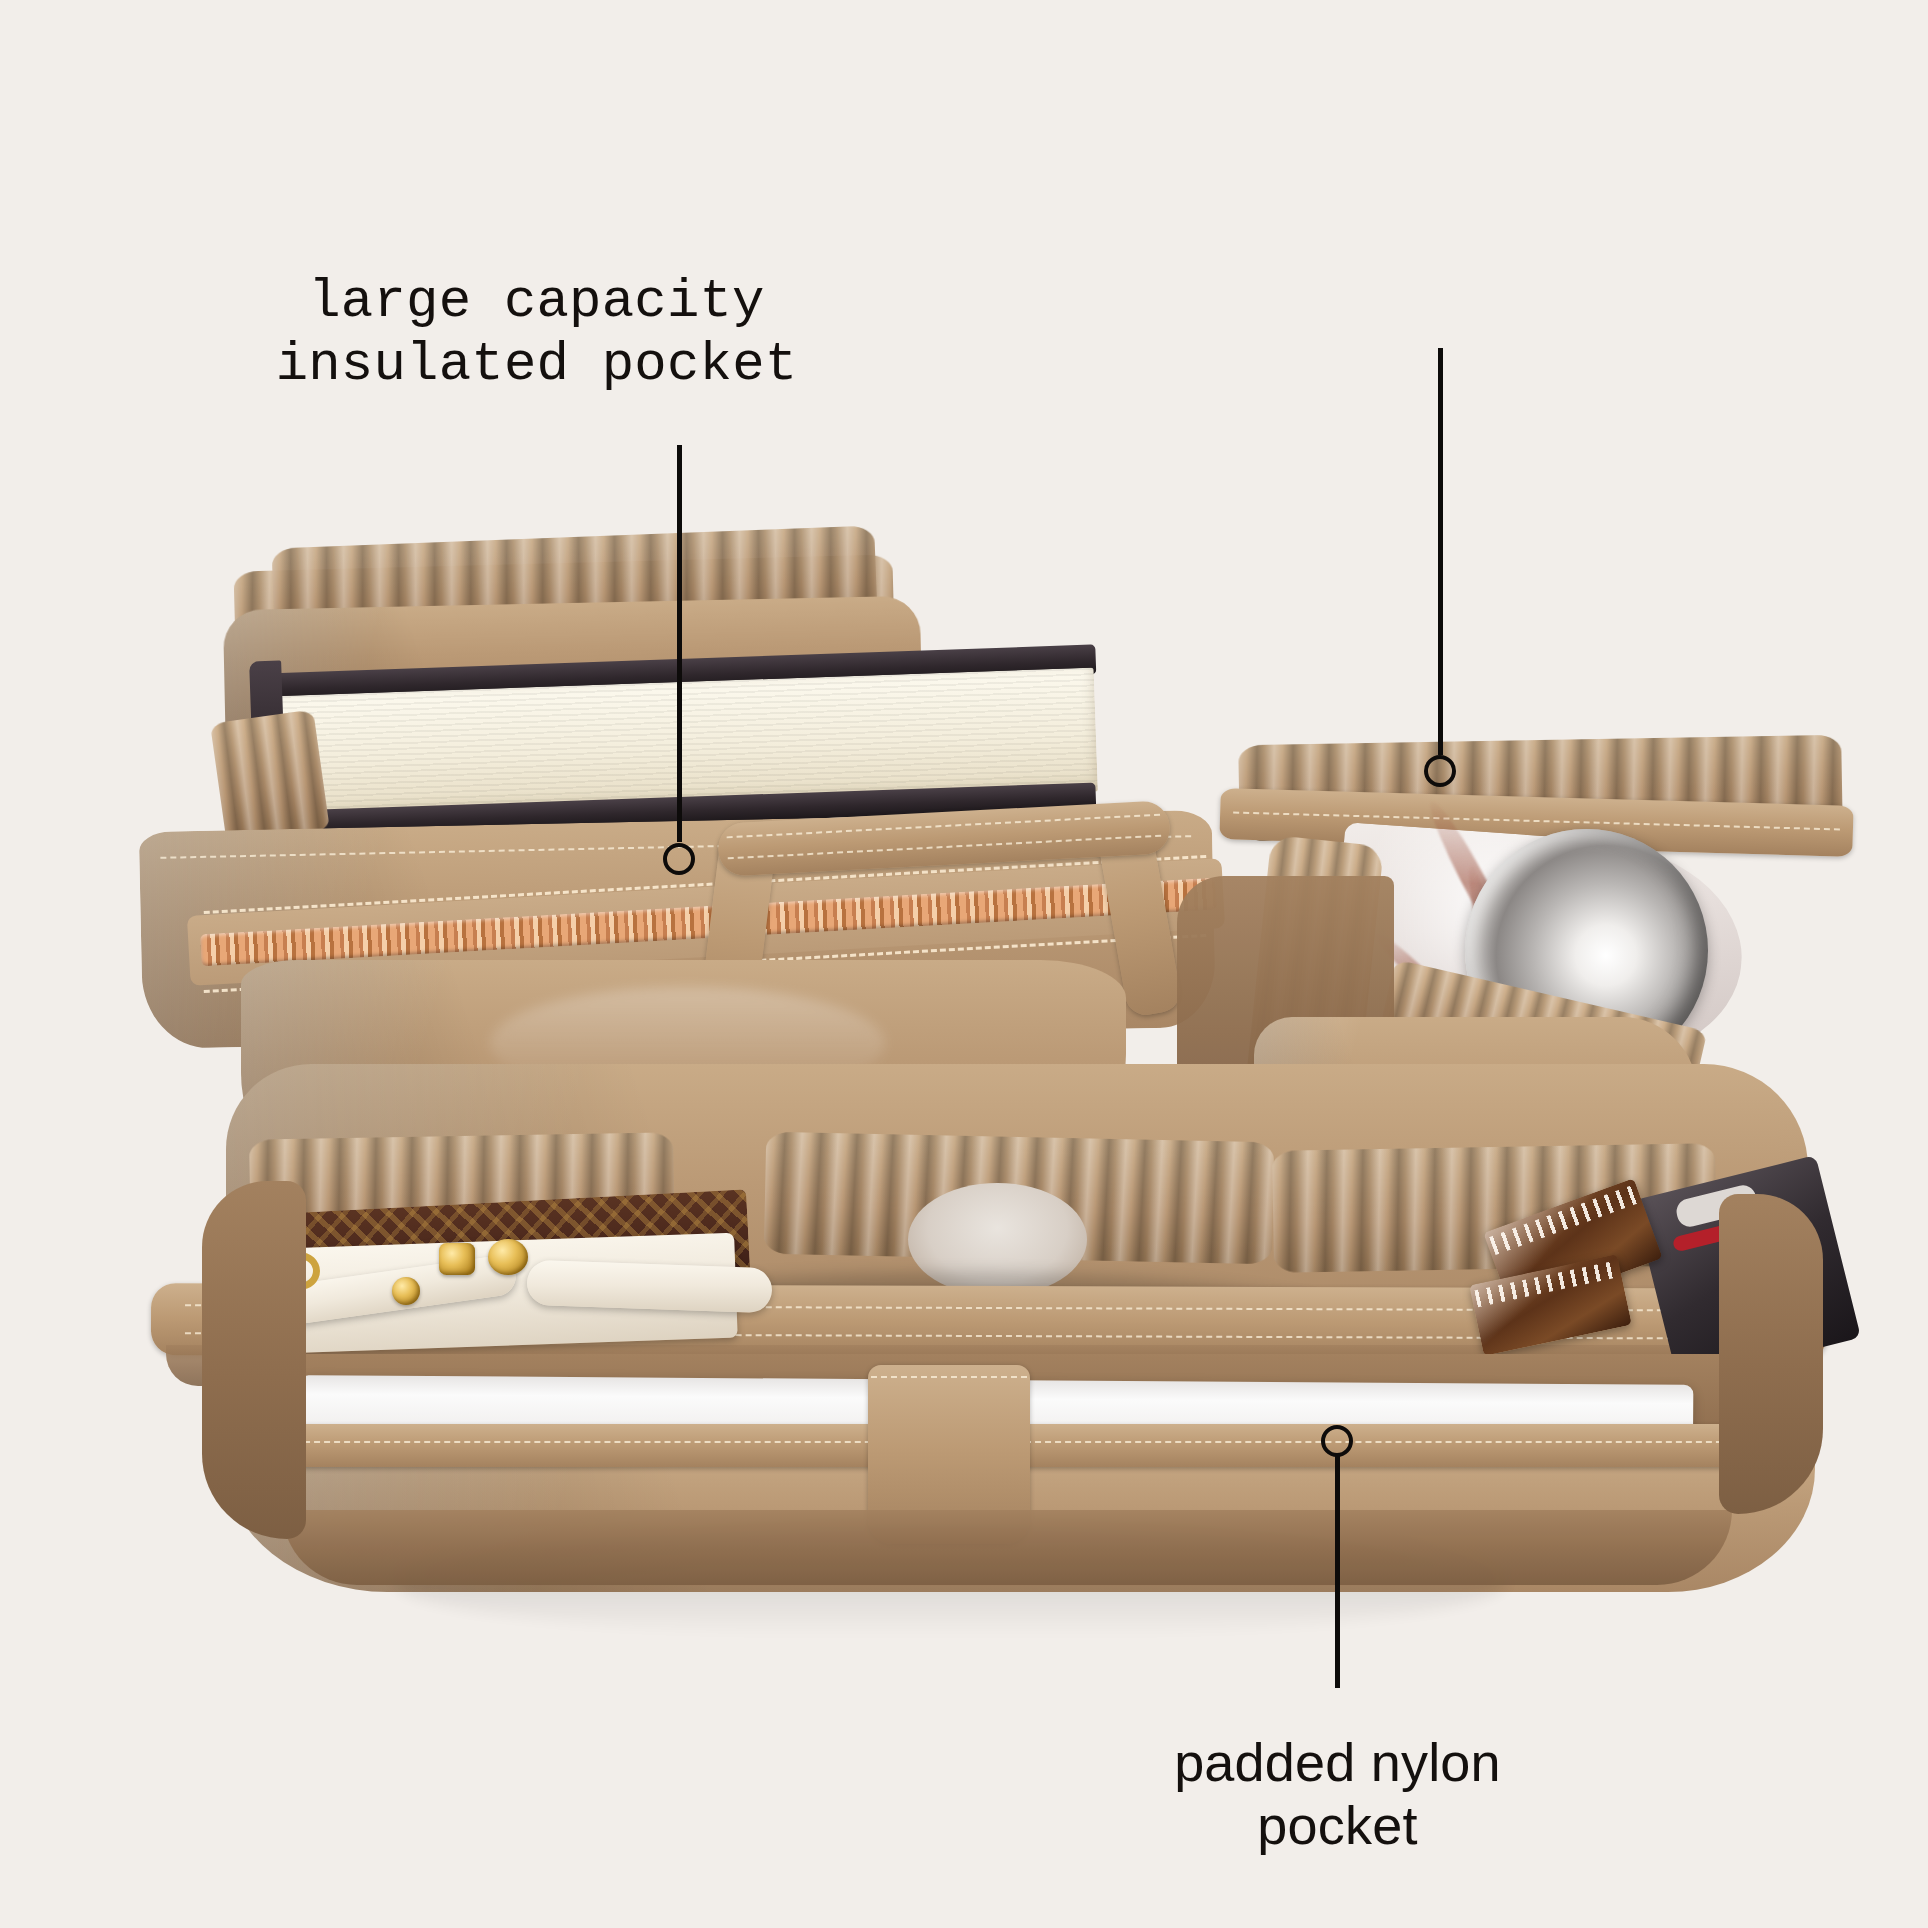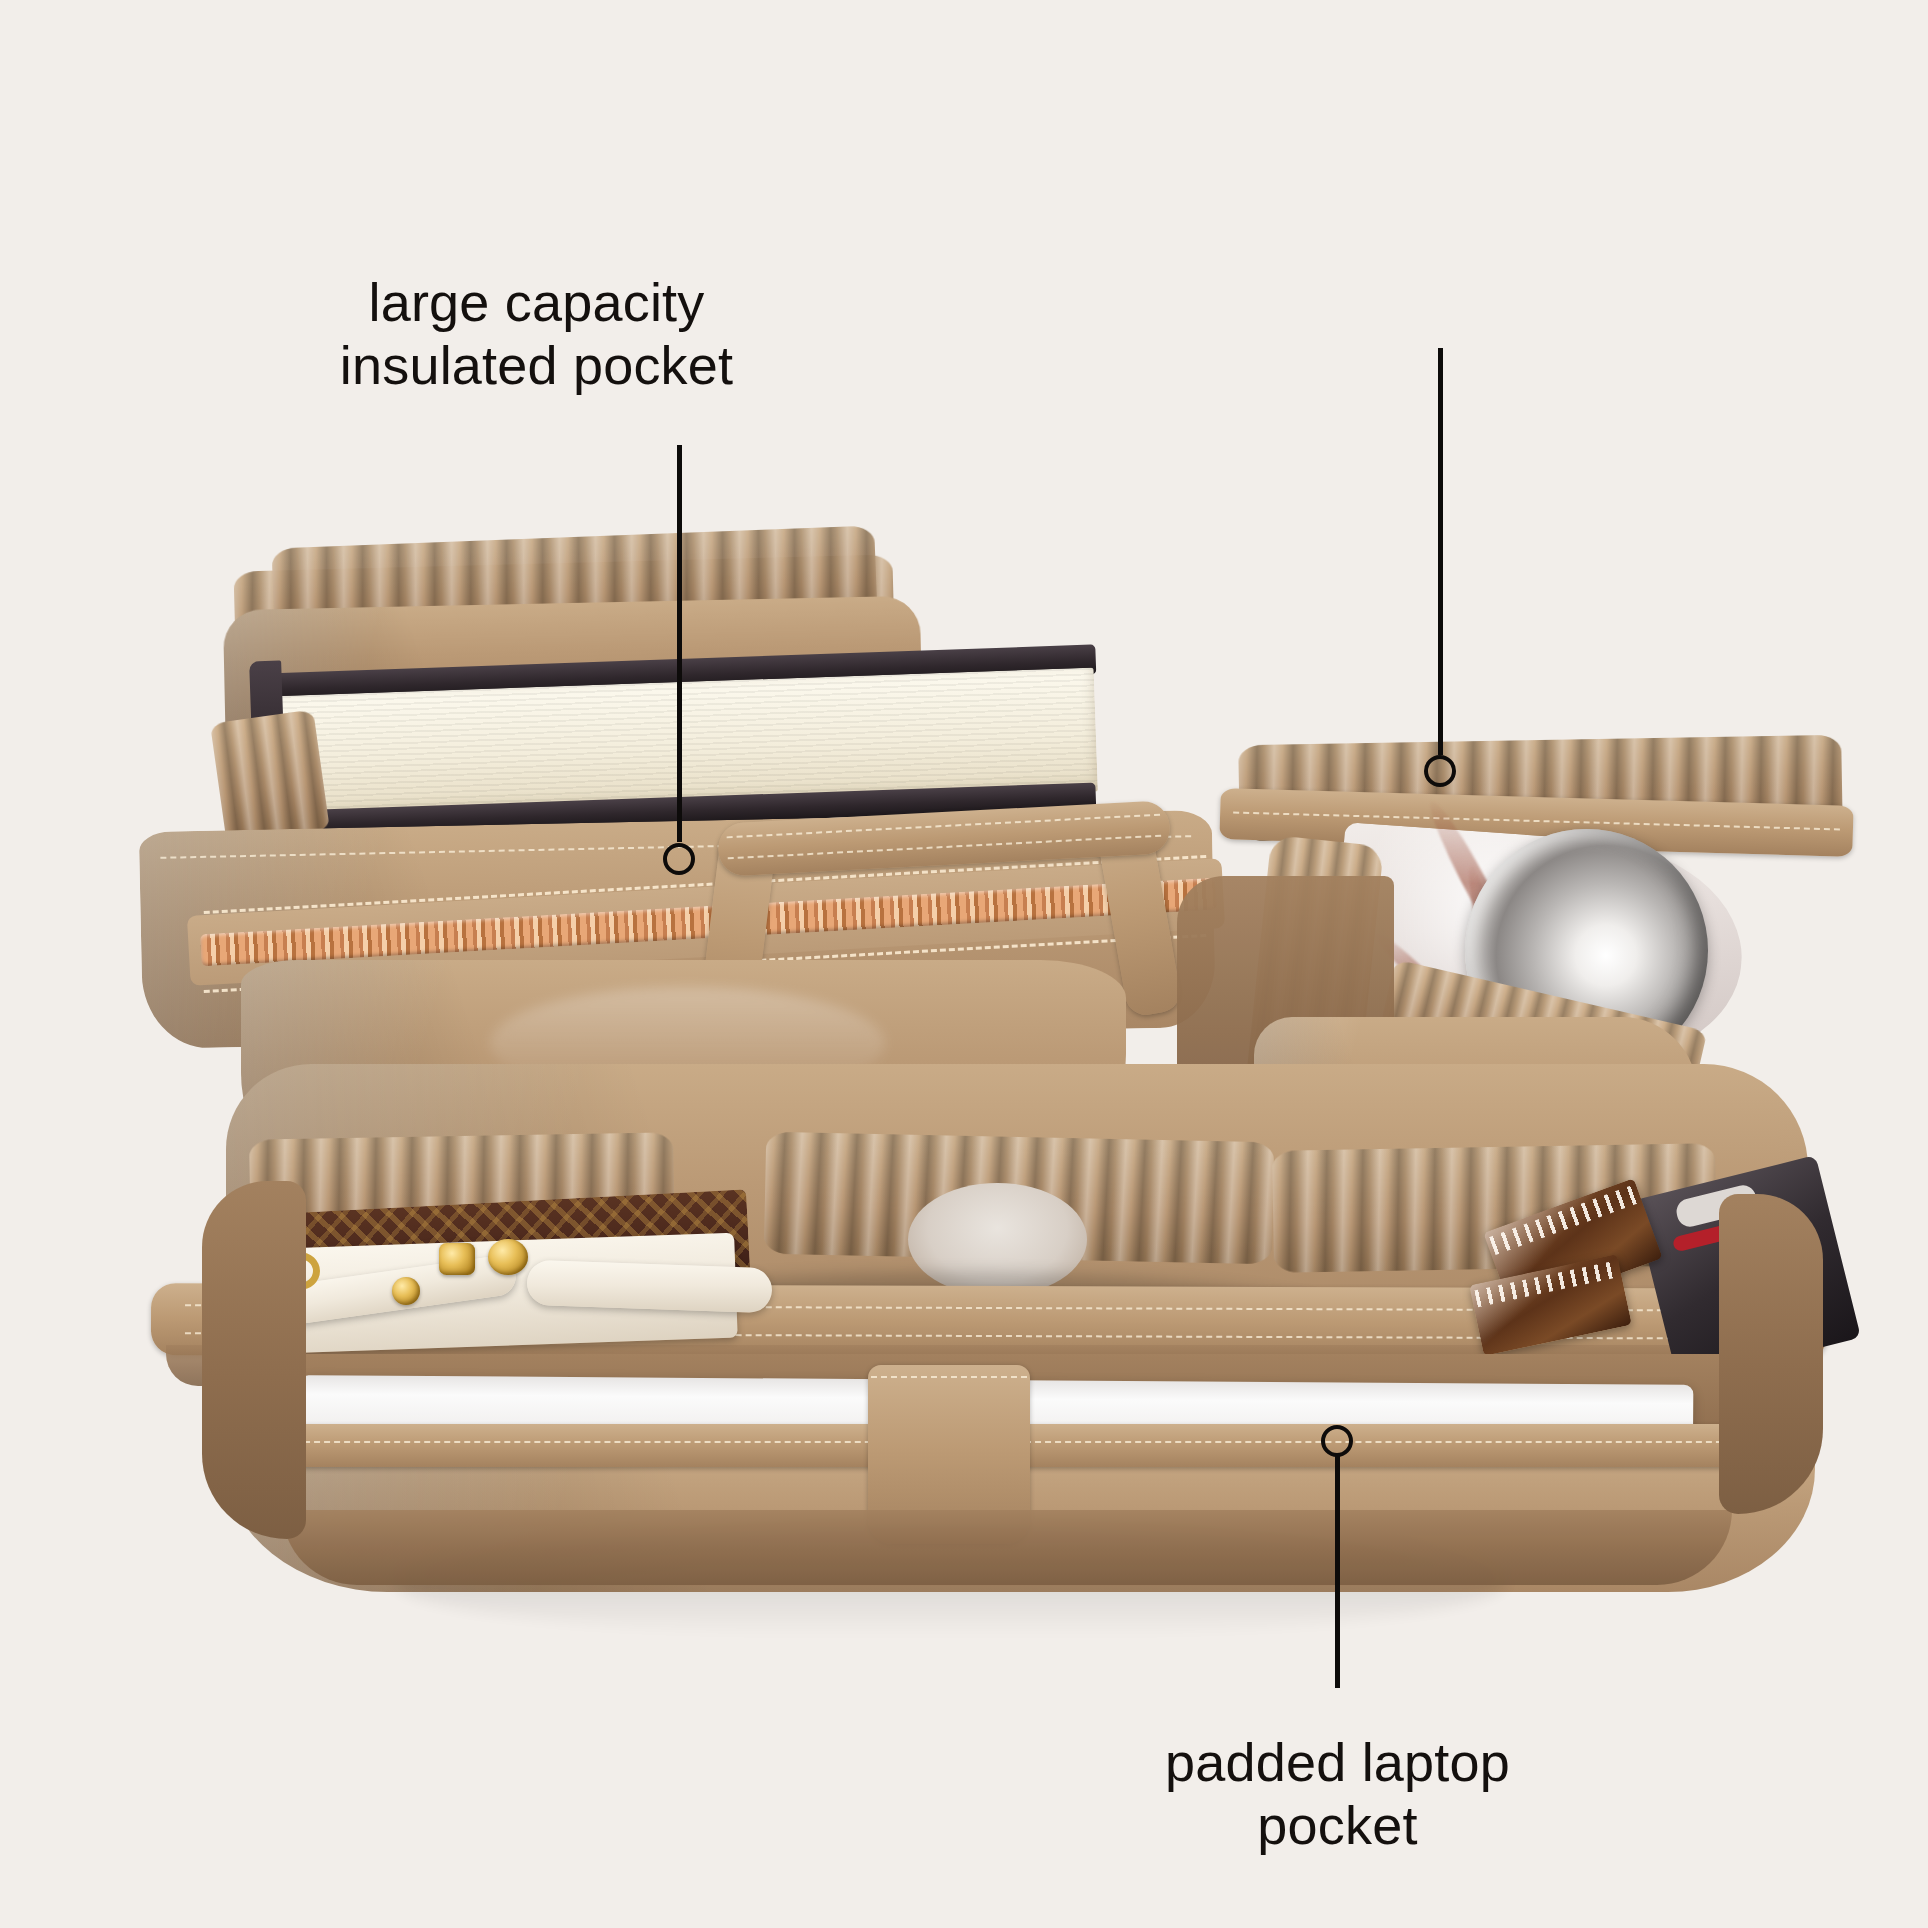--- a/index.html
+++ b/index.html
@@ -21,21 +21,21 @@
     color:#14100e;
     font-family:"Liberation Sans", sans-serif;
     font-weight:300;
     font-size:54px;
     line-height:1.16;
     letter-spacing:0.2px;
     text-align:center;
     white-space:pre-line;
     user-select:none;
   }
-  #label-insulated { left:235px; top:271px; width:603px; }
+  #label-insulated { left:235px; top:271px; width:603px;font-family:Liberation Mono, monospace; }
   #label-nylon     { left:951px; top:186px; width:603px; }
   #label-laptop    { left:1036px; top:1731px; width:603px; }
 
   
   .leader{ position:absolute; background:#0d0b0a; width:4.7px; }
   .dot{
     position:absolute;
     width:32px; height:32px;
     border:4.7px solid #0d0b0a;
     border-radius:50%;
@@ -345,19 +345,19 @@
   </div>
 
   <div class="callout-label" id="label-insulated">large capacity
 insulated pocket</div>
   <div class="leader" style="left:677px; top:445px; height:397px;"></div>
   <div class="dot" style="left:663px; top:843px;"></div>
 
   <div class="leader" style="left:1438px; top:348px; height:407px;"></div>
   <div class="dot" style="left:1424px; top:755px;"></div>
 
-  <div class="callout-label" id="label-laptop">padded laptop
+  <div class="callout-label" id="label-laptop">padded nylon
 pocket</div>
   <div class="dot" style="left:1321px; top:1425px;"></div>
   <div class="leader" style="left:1335px; top:1456px; height:232px;"></div>
 
 </div>
 
 
 </body></html>

